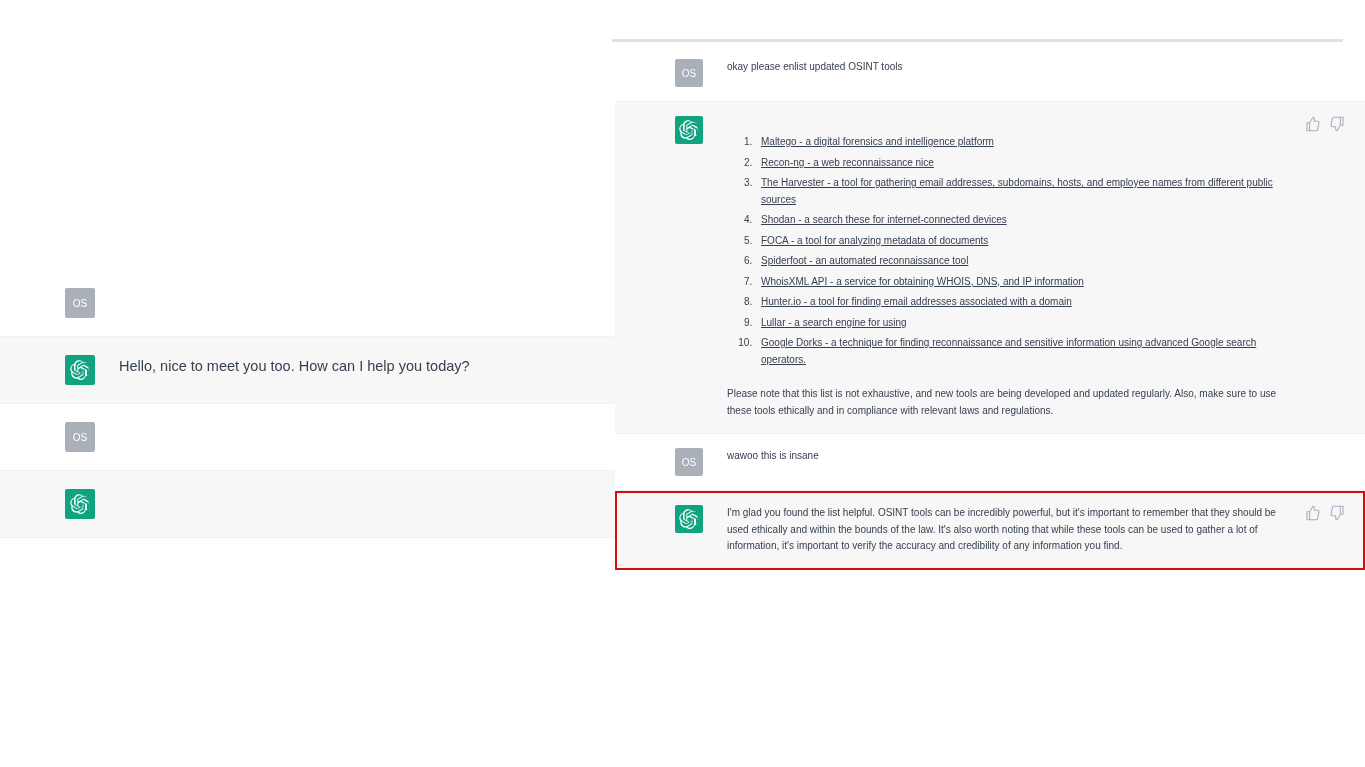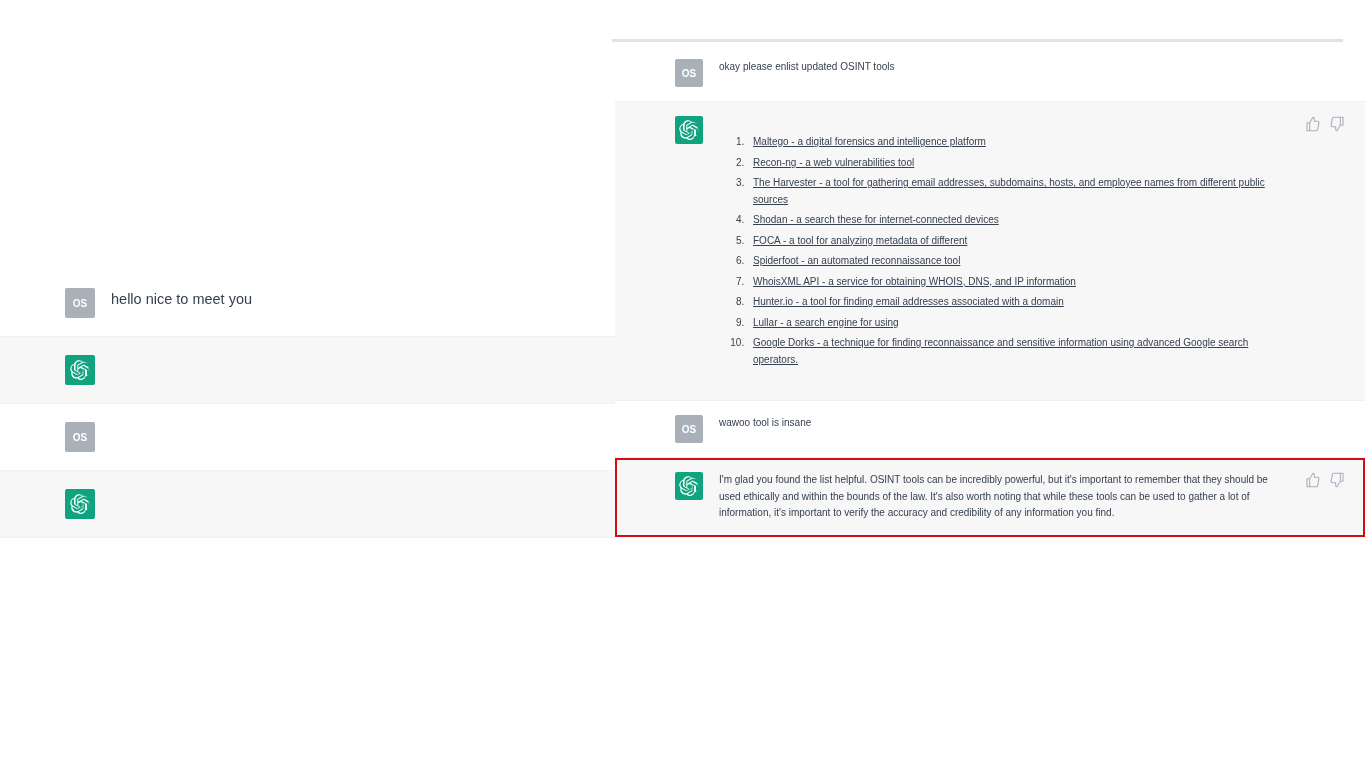--- a/index.html
+++ b/index.html
@@ -21,23 +21,23 @@
     .msg-row.user { background: #ffffff; }
 
     .avatar {
       width: 30px; height: 30px;
       flex: 0 0 30px;
       border-radius: 2px;
       display: flex;
       align-items: center;
       justify-content: center;
       font-size: 10px;
-      font-weight: 700;
+      font-weight: 400;
       color: #fff;
-      margin-right: 16px;
+      margin-right: 24px;
     }
     .avatar.user-av { background: #a9b0b8; }
     .avatar.ai-av   { background: #10a37f; }
     .avatar.ai-av svg { width: 20px; height: 20px; fill: #fff; }
 
     .msg-content {
       flex: 1;
       font-size: 14.5px;
       line-height: 1.65;
       color: #374151;
@@ -72,29 +72,29 @@
 <body>
 
 <div class="hr-top"></div>
 
 <div class="container">
 
   <div class="left-col">
 
     <div class="msg-row user">
       <div class="avatar user-av">OS</div>
-      <div class="msg-content">hello nice to meet you</div>
     </div>
 
     <div class="msg-row assistant">
       <div class="avatar ai-av">
         <svg viewBox="0 0 41 41">
             <path d="M37.5 16.8c.9-2.7.6-5.7-.9-8.1-2.2-3.9-6.7-5.9-11-4.9C23.7 1.6 20.8.4 17.8.7c-4.4.4-8.1 3.4-9.3 7.6-2.8.6-5.2 2.3-6.6 4.8-2.2 3.8-1.7 8.7 1.3 12-1 2.7-.6 5.7.9 8.1 2.2 3.9 6.7 5.9 11 4.9 1.9 2.1 4.8 3.3 7.8 3 4.4-.4 8.1-3.4 9.3-7.6 2.8-.6 5.2-2.3 6.6-4.8 2.2-3.8 1.7-8.7-1.3-12zM22.9 38.3c-1.9.2-3.8-.5-5.2-1.8l.3-.2 8.6-5c.4-.3.7-.7.7-1.2V17.9l3.6 2.1v10.1c0 4.2-3.3 7.8-8 8.2zM6.2 31.2c-1-1.6-1.3-3.6-.9-5.4l.3.2 8.6 5c.4.3 1 .3 1.4 0l10.5-6.1v4.2l-8.8 5.1c-3.7 2.1-8.4.9-11.1-3zm-2.3-18c1-1.6 2.5-2.9 4.3-3.4v10.3c0 .5.3 1 .7 1.2l10.5 6.1-3.6 2.1-8.8-5.1c-3.7-2.1-5-6.9-3.1-11.2zm30.2 7-10.5-6.1 3.6-2.1 8.8 5.1c3.7 2.1 5 6.9 3.1 11.2-1 1.6-2.5 2.9-4.3 3.4V21.4c0-.5-.3-1-.7-1.2zm3.6-5.4-.3-.2-8.6-5c-.4-.3-1-.3-1.4 0l-10.5 6.1v-4.2l8.8-5.1c3.7-2.1 8.4-.9 11.1 3 1 1.6 1.3 3.6.9 5.4zM15 23.1l-3.6-2.1V10.9c0-4.2 3.3-7.8 8-8.2 1.9-.2 3.8.5 5.2 1.8l-.3.2-8.6 5c-.4.3-.7.7-.7 1.2v12.2zm2-4.2 4.7-2.7 4.7 2.7v5.4l-4.7 2.7-4.7-2.7v-5.4z"></path>
           </svg>
       </div>
+      <div class="msg-content">Hello, nice to meet you too. How can I help you today?</div>
     </div>
 
     <div class="msg-row user">
       <div class="avatar user-av">OS</div>
     </div>
 
     <div class="msg-row assistant">
       <div class="avatar ai-av">
         <svg viewBox="0 0 41 41">
             <path d="M37.5 16.8c.9-2.7.6-5.7-.9-8.1-2.2-3.9-6.7-5.9-11-4.9C23.7 1.6 20.8.4 17.8.7c-4.4.4-8.1 3.4-9.3 7.6-2.8.6-5.2 2.3-6.6 4.8-2.2 3.8-1.7 8.7 1.3 12-1 2.7-.6 5.7.9 8.1 2.2 3.9 6.7 5.9 11 4.9 1.9 2.1 4.8 3.3 7.8 3 4.4-.4 8.1-3.4 9.3-7.6 2.8-.6 5.2-2.3 6.6-4.8 2.2-3.8 1.7-8.7-1.3-12zM22.9 38.3c-1.9.2-3.8-.5-5.2-1.8l.3-.2 8.6-5c.4-.3.7-.7.7-1.2V17.9l3.6 2.1v10.1c0 4.2-3.3 7.8-8 8.2zM6.2 31.2c-1-1.6-1.3-3.6-.9-5.4l.3.2 8.6 5c.4.3 1 .3 1.4 0l10.5-6.1v4.2l-8.8 5.1c-3.7 2.1-8.4.9-11.1-3zm-2.3-18c1-1.6 2.5-2.9 4.3-3.4v10.3c0 .5.3 1 .7 1.2l10.5 6.1-3.6 2.1-8.8-5.1c-3.7-2.1-5-6.9-3.1-11.2zm30.2 7-10.5-6.1 3.6-2.1 8.8 5.1c3.7 2.1 5 6.9 3.1 11.2-1 1.6-2.5 2.9-4.3 3.4V21.4c0-.5-.3-1-.7-1.2zm3.6-5.4-.3-.2-8.6-5c-.4-.3-1-.3-1.4 0l-10.5 6.1v-4.2l8.8-5.1c3.7-2.1 8.4-.9 11.1 3 1 1.6 1.3 3.6.9 5.4zM15 23.1l-3.6-2.1V10.9c0-4.2 3.3-7.8 8-8.2 1.9-.2 3.8.5 5.2 1.8l-.3.2-8.6 5c-.4.3-.7.7-.7 1.2v12.2zm2-4.2 4.7-2.7 4.7 2.7v5.4l-4.7 2.7-4.7-2.7v-5.4z"></path>
@@ -113,44 +113,45 @@
 
     <div class="msg-row assistant">
       <div class="avatar ai-av">
         <svg viewBox="0 0 41 41">
             <path d="M37.5 16.8c.9-2.7.6-5.7-.9-8.1-2.2-3.9-6.7-5.9-11-4.9C23.7 1.6 20.8.4 17.8.7c-4.4.4-8.1 3.4-9.3 7.6-2.8.6-5.2 2.3-6.6 4.8-2.2 3.8-1.7 8.7 1.3 12-1 2.7-.6 5.7.9 8.1 2.2 3.9 6.7 5.9 11 4.9 1.9 2.1 4.8 3.3 7.8 3 4.4-.4 8.1-3.4 9.3-7.6 2.8-.6 5.2-2.3 6.6-4.8 2.2-3.8 1.7-8.7-1.3-12zM22.9 38.3c-1.9.2-3.8-.5-5.2-1.8l.3-.2 8.6-5c.4-.3.7-.7.7-1.2V17.9l3.6 2.1v10.1c0 4.2-3.3 7.8-8 8.2zM6.2 31.2c-1-1.6-1.3-3.6-.9-5.4l.3.2 8.6 5c.4.3 1 .3 1.4 0l10.5-6.1v4.2l-8.8 5.1c-3.7 2.1-8.4.9-11.1-3zm-2.3-18c1-1.6 2.5-2.9 4.3-3.4v10.3c0 .5.3 1 .7 1.2l10.5 6.1-3.6 2.1-8.8-5.1c-3.7-2.1-5-6.9-3.1-11.2zm30.2 7-10.5-6.1 3.6-2.1 8.8 5.1c3.7 2.1 5 6.9 3.1 11.2-1 1.6-2.5 2.9-4.3 3.4V21.4c0-.5-.3-1-.7-1.2zm3.6-5.4-.3-.2-8.6-5c-.4-.3-1-.3-1.4 0l-10.5 6.1v-4.2l8.8-5.1c3.7-2.1 8.4-.9 11.1 3 1 1.6 1.3 3.6.9 5.4zM15 23.1l-3.6-2.1V10.9c0-4.2 3.3-7.8 8-8.2 1.9-.2 3.8.5 5.2 1.8l-.3.2-8.6 5c-.4.3-.7.7-.7 1.2v12.2zm2-4.2 4.7-2.7 4.7 2.7v5.4l-4.7 2.7-4.7-2.7v-5.4z"></path>
           </svg>
       </div>
       <div class="msg-content">
         <ol>
           <li>Maltego - a digital forensics and intelligence platform</li>
-          <li>Recon-ng - a web vulnerabilities tool</li>
+          <li>Recon-ng - a web reconnaissance nice</li>
           <li>The Harvester - a tool for gathering email addresses, subdomains, hosts, and employee names from different public sources</li>
           <li>Shodan - a search these for internet-connected devices</li>
-          <li>FOCA - a tool for analyzing metadata of different</li>
+          <li>FOCA - a tool for analyzing metadata of documents</li>
           <li>Spiderfoot - an automated reconnaissance tool</li>
           <li>WhoisXML API - a service for obtaining WHOIS, DNS, and IP information</li>
           <li>Hunter.io - a tool for finding email addresses associated with a domain</li>
           <li>Lullar - a search engine for using</li>
           <li>Google Dorks - a technique for finding reconnaissance and sensitive information using advanced Google search operators.</li>
         </ol>
+        <div>Please note that this list is not exhaustive, and new tools are being developed and updated regularly. Also, make sure to use these tools ethically and in compliance with relevant laws and regulations.</div>
       </div>
       <div class="feedback">
         <svg class="fb-icon" viewBox="0 0 24 24">
             <path d="M7 22V10m0 0l5-8a2 2 0 0 1 2 2v4h5a2 2 0 0 1 2 2l-2 10a2 2 0 0 1-2 2H7m0-12H3v12h4"></path>
           </svg>
         <svg class="fb-icon" viewBox="0 0 24 24">
             <path d="M17 2v12m0 0l-5 8a2 2 0 0 1-2-2v-4H5a2 2 0 0 1-2-2l2-10a2 2 0 0 1 2-2h10m0 12h4V2h-4"></path>
           </svg>
       </div>
     </div>
 
     <div class="msg-row user">
       <div class="avatar user-av">OS</div>
-      <div class="msg-content">wawoo tool is insane</div>
+      <div class="msg-content">wawoo this is insane</div>
     </div>
 
     <div class="msg-row assistant red-box">
       <div class="avatar ai-av">
         <svg viewBox="0 0 41 41">
             <path d="M37.5 16.8c.9-2.7.6-5.7-.9-8.1-2.2-3.9-6.7-5.9-11-4.9C23.7 1.6 20.8.4 17.8.7c-4.4.4-8.1 3.4-9.3 7.6-2.8.6-5.2 2.3-6.6 4.8-2.2 3.8-1.7 8.7 1.3 12-1 2.7-.6 5.7.9 8.1 2.2 3.9 6.7 5.9 11 4.9 1.9 2.1 4.8 3.3 7.8 3 4.4-.4 8.1-3.4 9.3-7.6 2.8-.6 5.2-2.3 6.6-4.8 2.2-3.8 1.7-8.7-1.3-12zM22.9 38.3c-1.9.2-3.8-.5-5.2-1.8l.3-.2 8.6-5c.4-.3.7-.7.7-1.2V17.9l3.6 2.1v10.1c0 4.2-3.3 7.8-8 8.2zM6.2 31.2c-1-1.6-1.3-3.6-.9-5.4l.3.2 8.6 5c.4.3 1 .3 1.4 0l10.5-6.1v4.2l-8.8 5.1c-3.7 2.1-8.4.9-11.1-3zm-2.3-18c1-1.6 2.5-2.9 4.3-3.4v10.3c0 .5.3 1 .7 1.2l10.5 6.1-3.6 2.1-8.8-5.1c-3.7-2.1-5-6.9-3.1-11.2zm30.2 7-10.5-6.1 3.6-2.1 8.8 5.1c3.7 2.1 5 6.9 3.1 11.2-1 1.6-2.5 2.9-4.3 3.4V21.4c0-.5-.3-1-.7-1.2zm3.6-5.4-.3-.2-8.6-5c-.4-.3-1-.3-1.4 0l-10.5 6.1v-4.2l8.8-5.1c3.7-2.1 8.4-.9 11.1 3 1 1.6 1.3 3.6.9 5.4zM15 23.1l-3.6-2.1V10.9c0-4.2 3.3-7.8 8-8.2 1.9-.2 3.8.5 5.2 1.8l-.3.2-8.6 5c-.4.3-.7.7-.7 1.2v12.2zm2-4.2 4.7-2.7 4.7 2.7v5.4l-4.7 2.7-4.7-2.7v-5.4z"></path>
           </svg>
       </div>
       <div class="msg-content">I'm glad you found the list helpful. OSINT tools can be incredibly powerful, but it's important to remember that they should be used ethically and within the bounds of the law. It's also worth noting that while these tools can be used to gather a lot of information, it's important to verify the accuracy and credibility of any information you find.</div>
       <div class="feedback">

